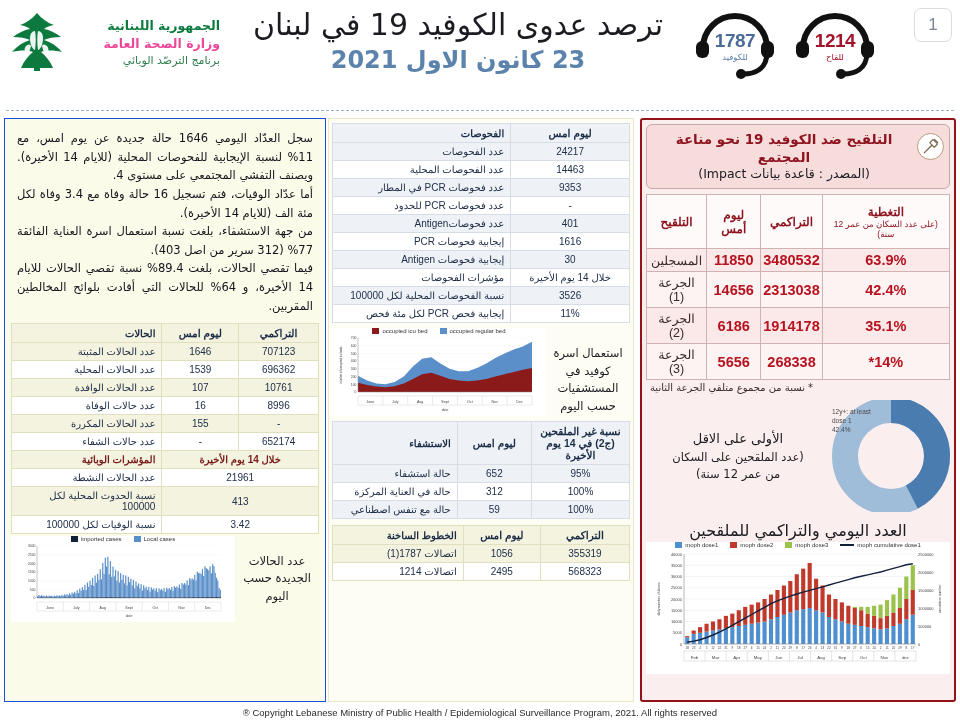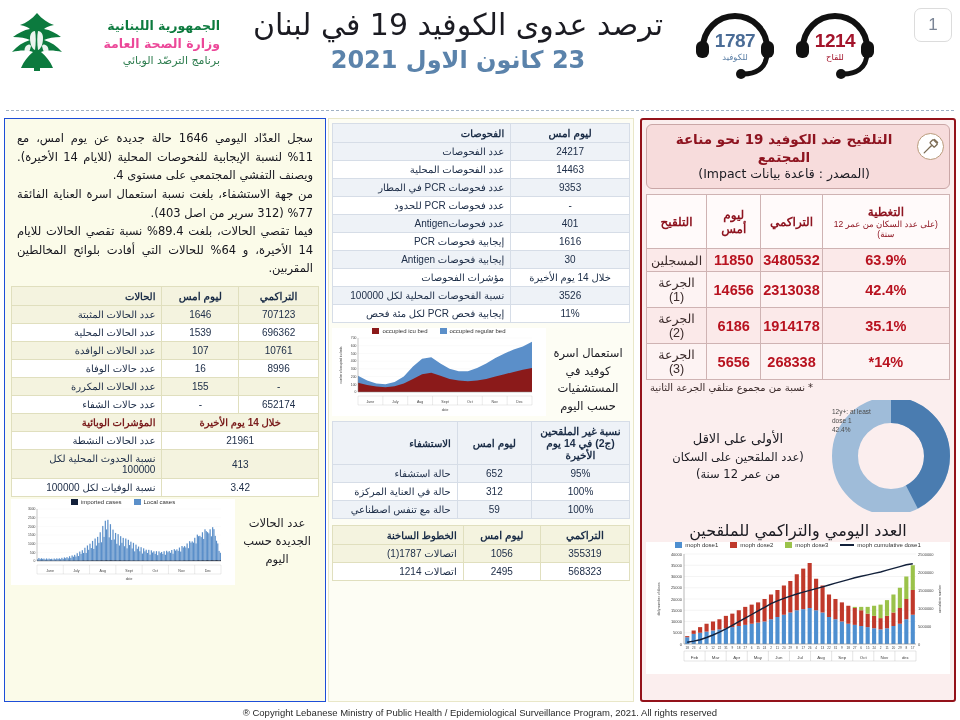--- a/index.html
+++ b/index.html
@@ -731,20 +731,21 @@
             <td class="rowlbl">اتصالات 1214</td>
           </tr>
         </tbody>
     </table>
   </div>
 
   <div class="col-right">
 
     <div class="summary">
       <div>سجل العدّاد اليومي 1646 حالة جديدة عن يوم امس، مع 11% لنسبة الإيجابية للفحوصات المحلية (للايام 14 الأخيرة). ويصنف التفشي المجتمعي على مستوى 4.</div>
+      <div>أما عدّاد الوفيات، فتم تسجيل 16 حالة وفاة مع 3.4 وفاة لكل مئة الف (للايام 14 الأخيرة).</div>
       <div>من جهة الاستشفاء، بلغت نسبة استعمال اسرة العناية الفائقة 77% (312 سرير من اصل 403).</div>
       <div>فيما تقصي الحالات، بلغت 89.4% نسبة تقصي الحالات للايام 14 الأخيرة، و 64% للحالات التي أفادت بلوائح المخالطين المقربين.</div>
     </div>
 
     <table class="dt cream">
       <thead>
         <tr>
           <th style="width:26%">التراكمي</th>
           <th style="width:25%">ليوم امس</th>
           <th class="rowlbl">الحالات</th>

